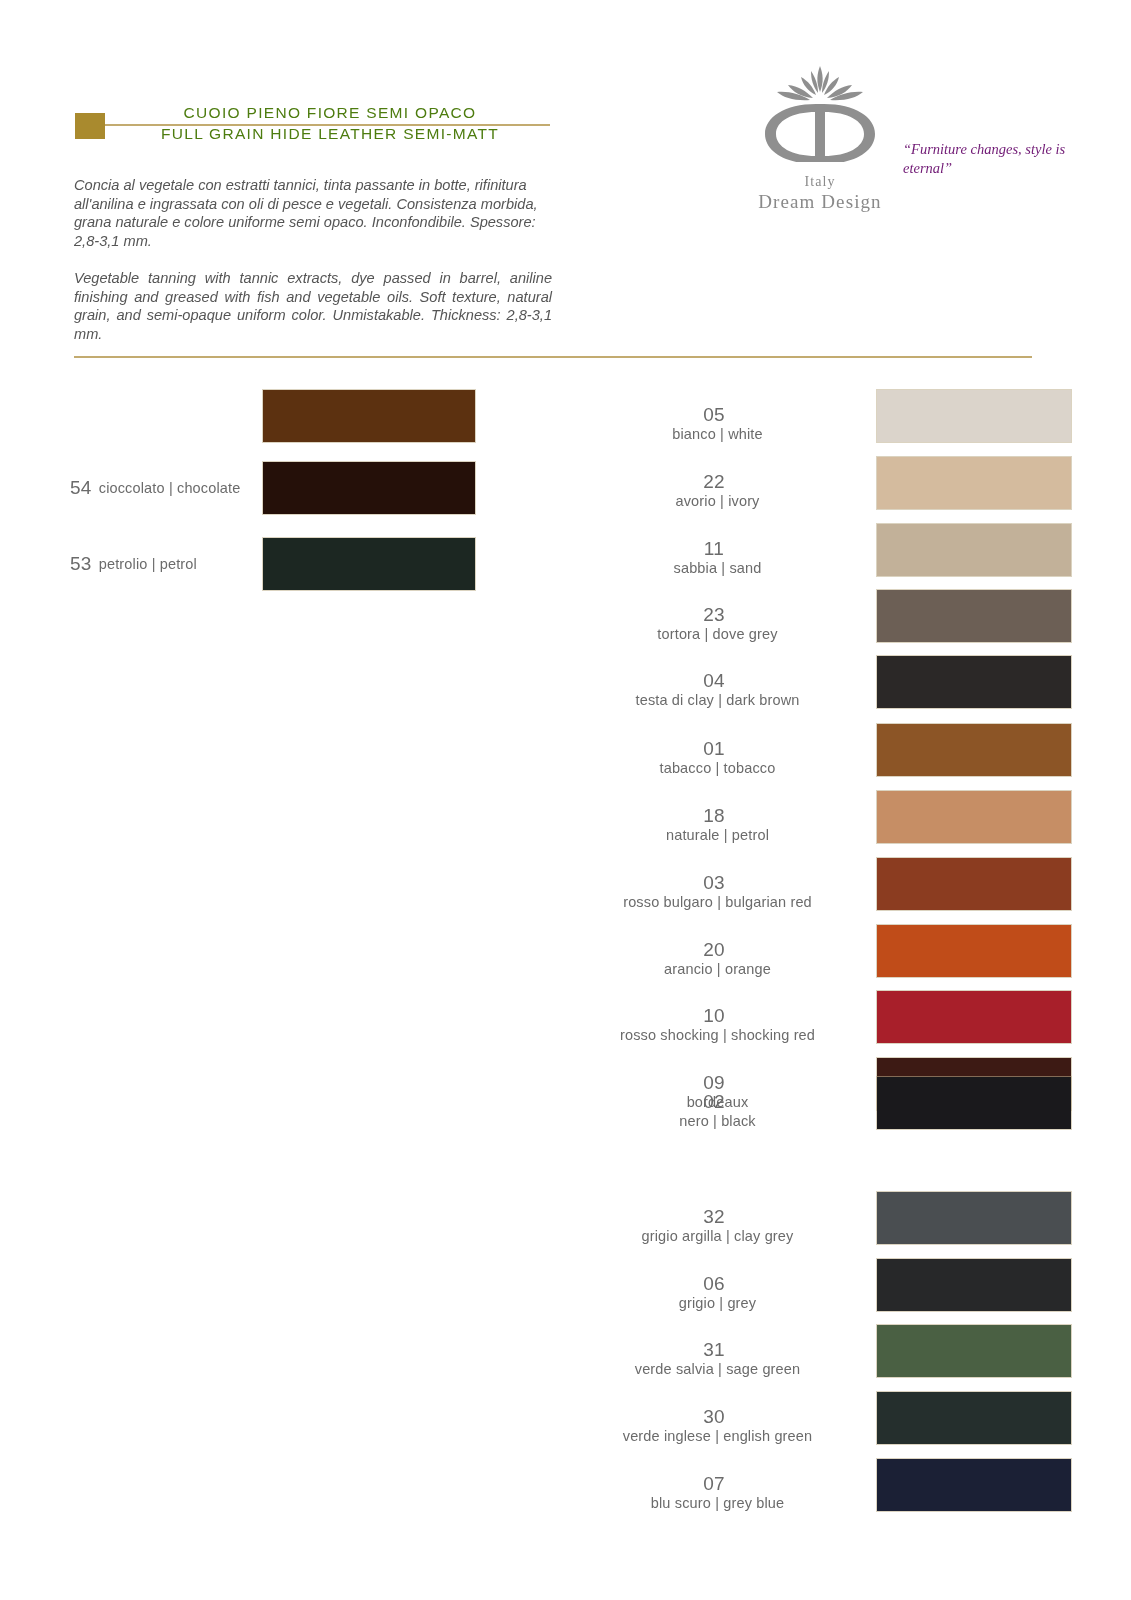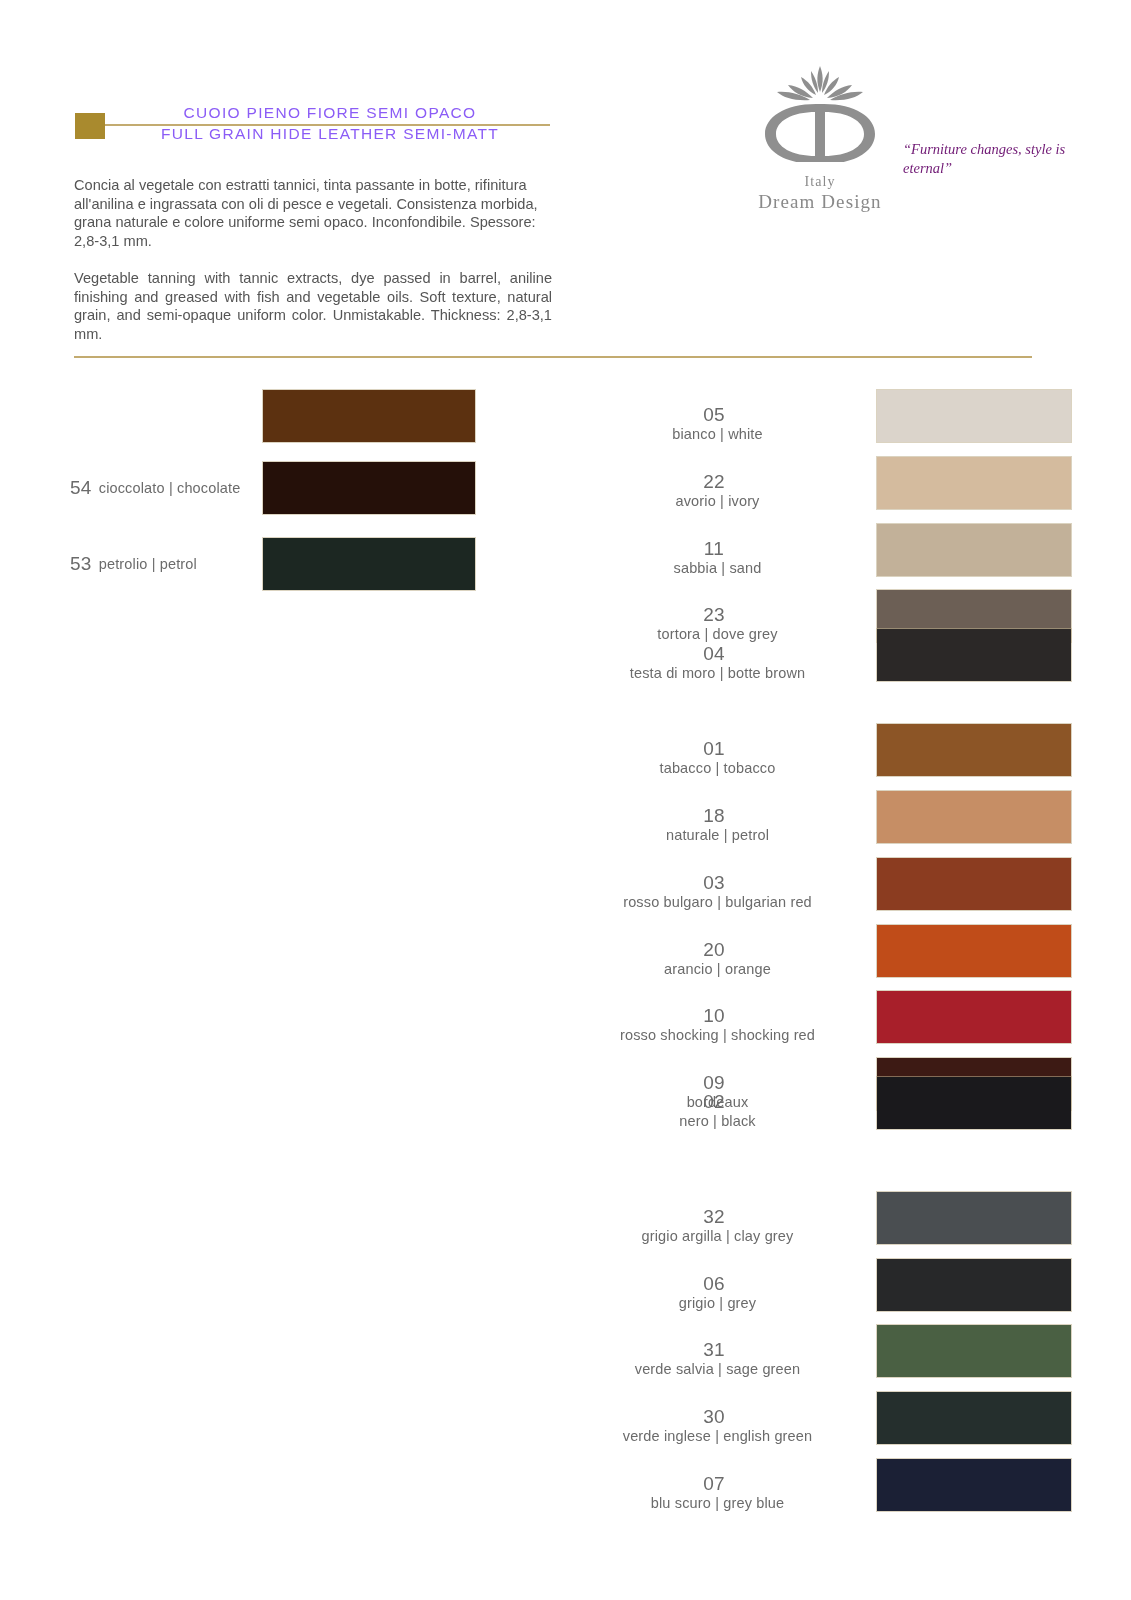--- a/index.html
+++ b/index.html
@@ -46,38 +46,39 @@
     height: 2px;
     background: #c3ab70;
   }
   .title-line {
     position: absolute;
     left: 40px;
     width: 430px;
     text-align: center;
     font-size: 15.5px;
     letter-spacing: 1.3px;
-    color: #8b5cf6;
+    color: #4d7c0f;
     white-space: nowrap;
     font-weight: 400;
   }
   #title-it { top: 4px; }
   #title-en { top: 25px; text-align: center; }
 
   #desc-block {
     position: absolute;
     left: 74px;
     top: 176px;
     width: 478px;
     font-size: 14.6px;
     line-height: 18.5px;
     color: #555555;
   }
   #desc-block p {
     margin: 0;
+    font-style: italic;
   }
   #desc-it { text-align: left; }
   #desc-en { margin-top: 19px !important; text-align: justify; }
 
   #header-rule {
     position: absolute;
     left: 74px;
     top: 356px;
     width: 958px;
     height: 2px;
@@ -251,24 +252,24 @@
       </div>
       <div class="swatch" style="background: rgb(194, 177, 153);"></div>
     </div>
     <div class="swatch-row" style="top: 590px;">
       <div class="swatch-label">
         <span class="code">23</span>
         <span class="name">tortora | dove grey</span>
       </div>
       <div class="swatch" style="background: rgb(108, 95, 85);"></div>
     </div>
-    <div class="swatch-row" style="top: 629px;">
+    <div class="swatch-row" style="top: 656px;">
       <div class="swatch-label">
         <span class="code">04</span>
-        <span class="name">testa di moro | botte brown</span>
+        <span class="name">testa di clay | dark brown</span>
       </div>
       <div class="swatch" style="background: rgb(43, 40, 39);"></div>
     </div>
     <div class="swatch-row" style="top: 724px;">
       <div class="swatch-label">
         <span class="code">01</span>
         <span class="name">tabacco  | tobacco</span>
       </div>
       <div class="swatch" style="background: rgb(140, 85, 38);"></div>
     </div>

